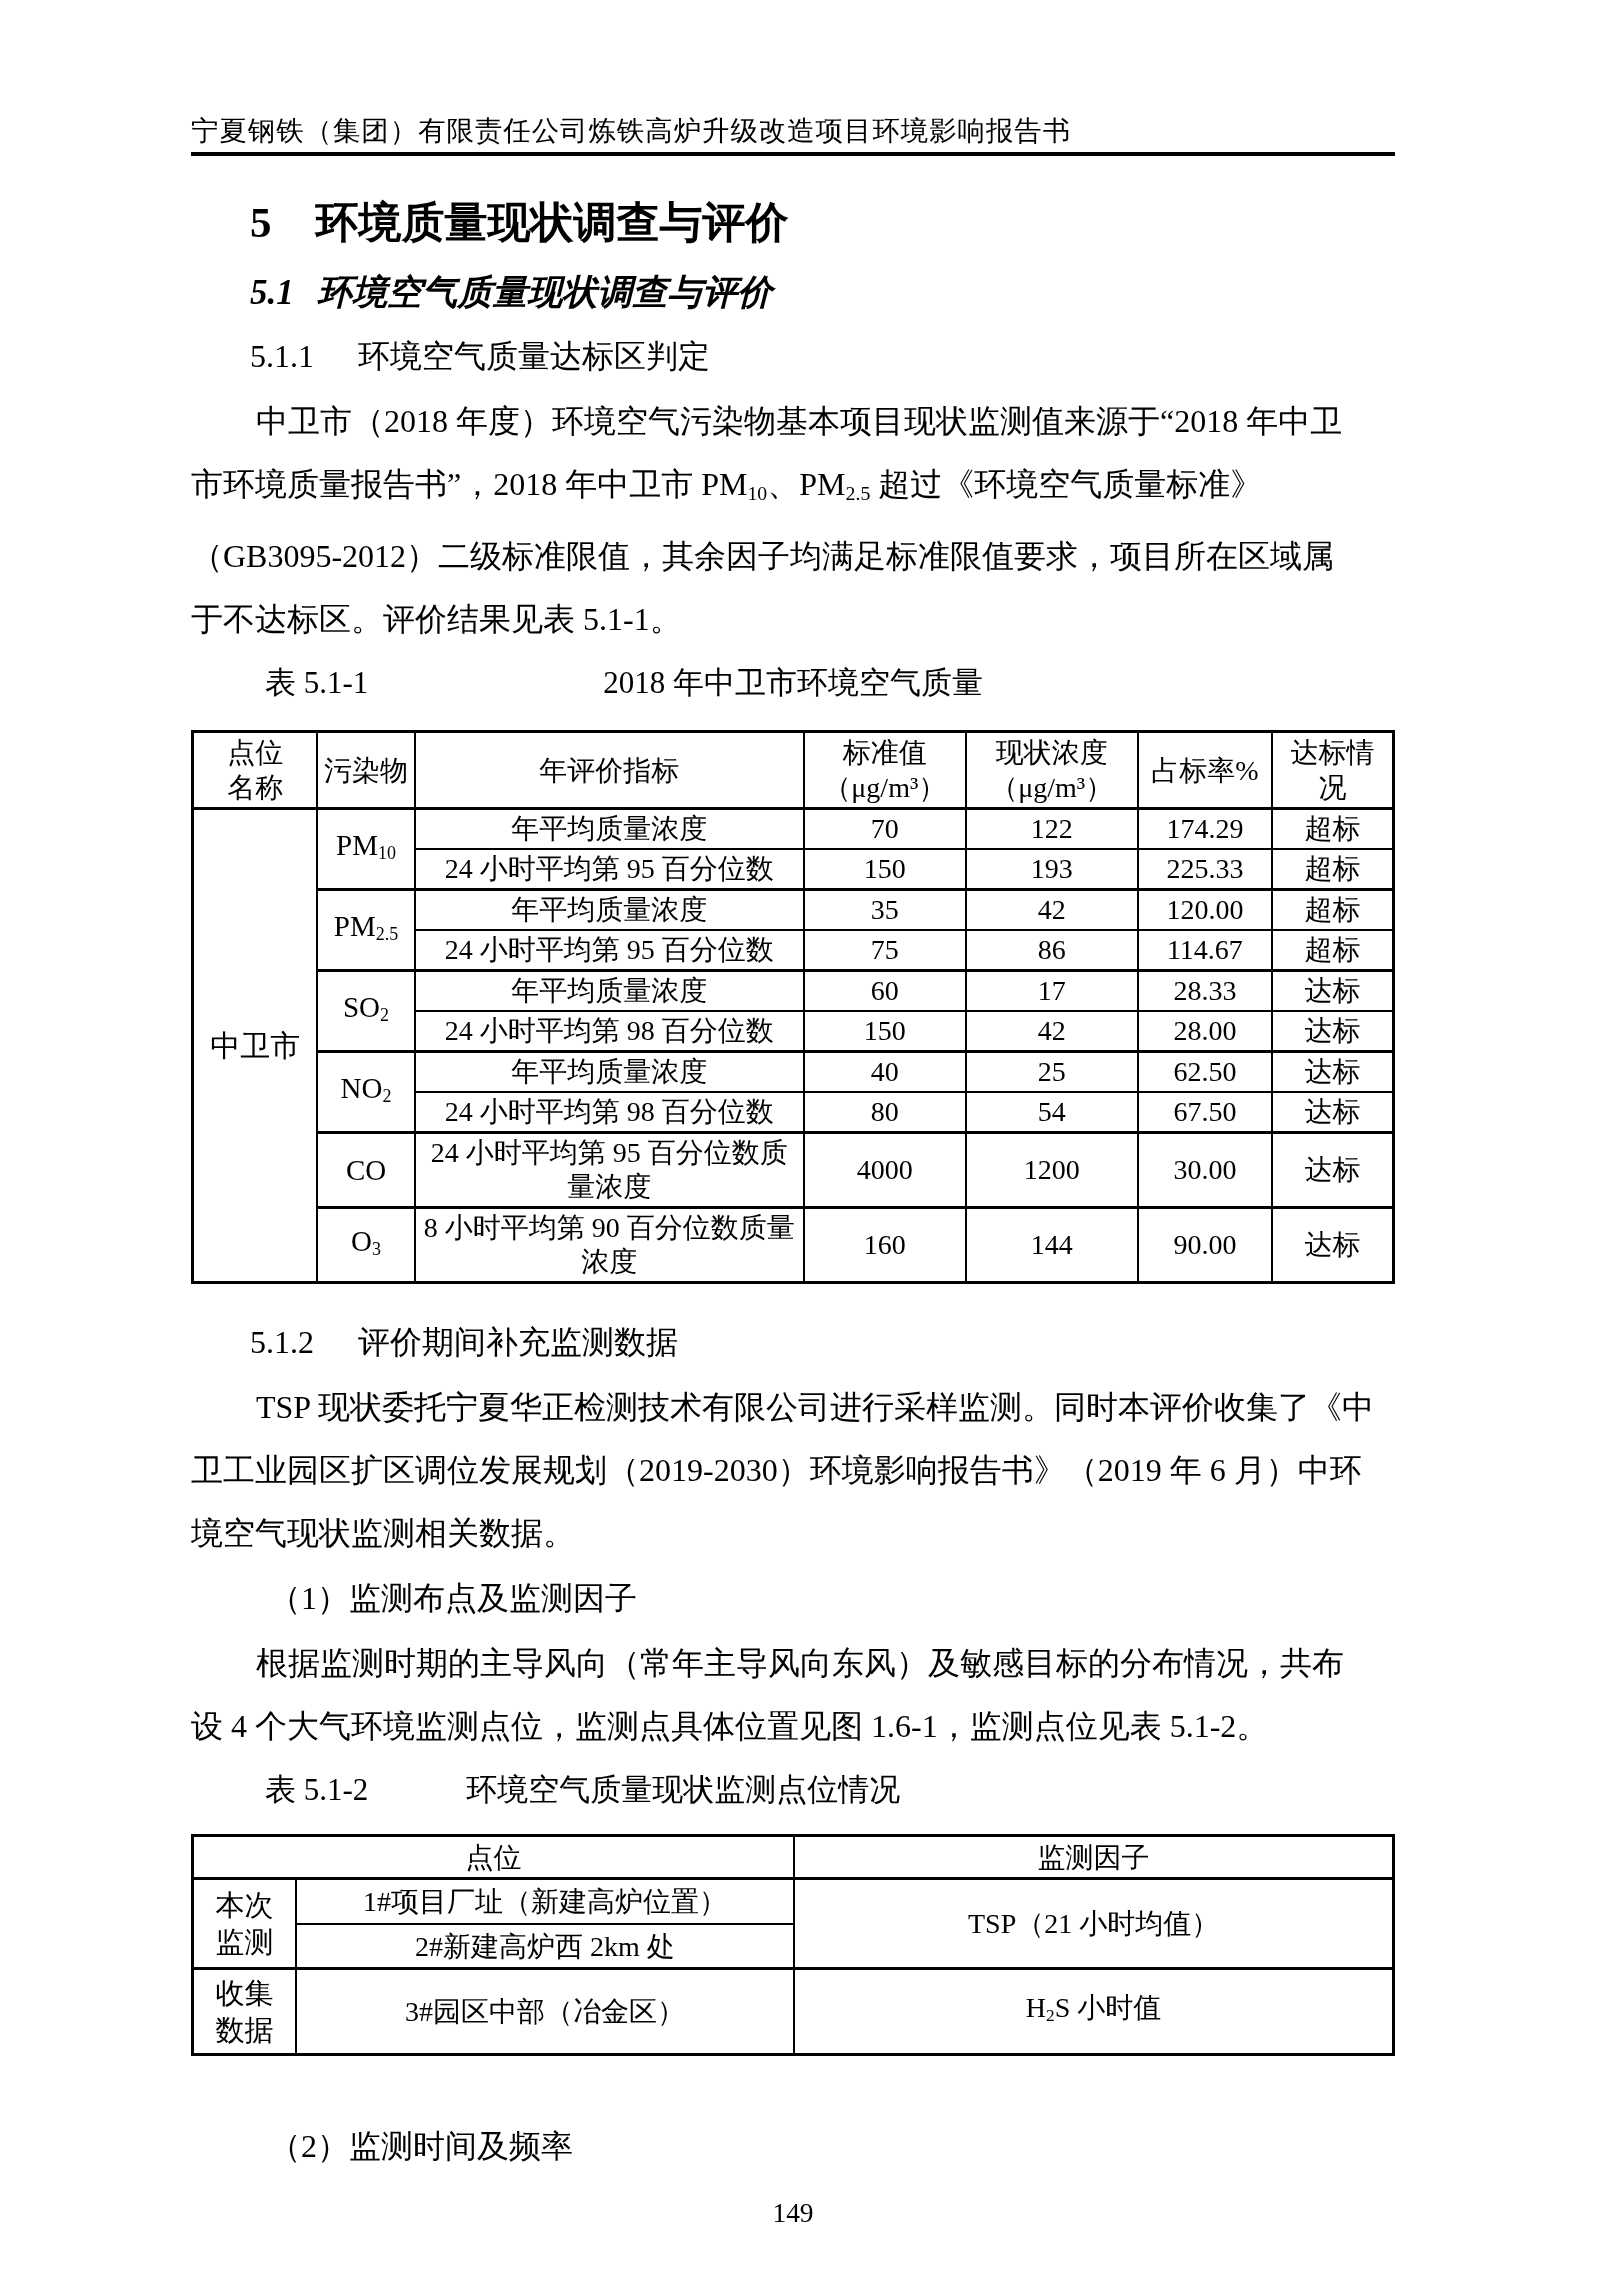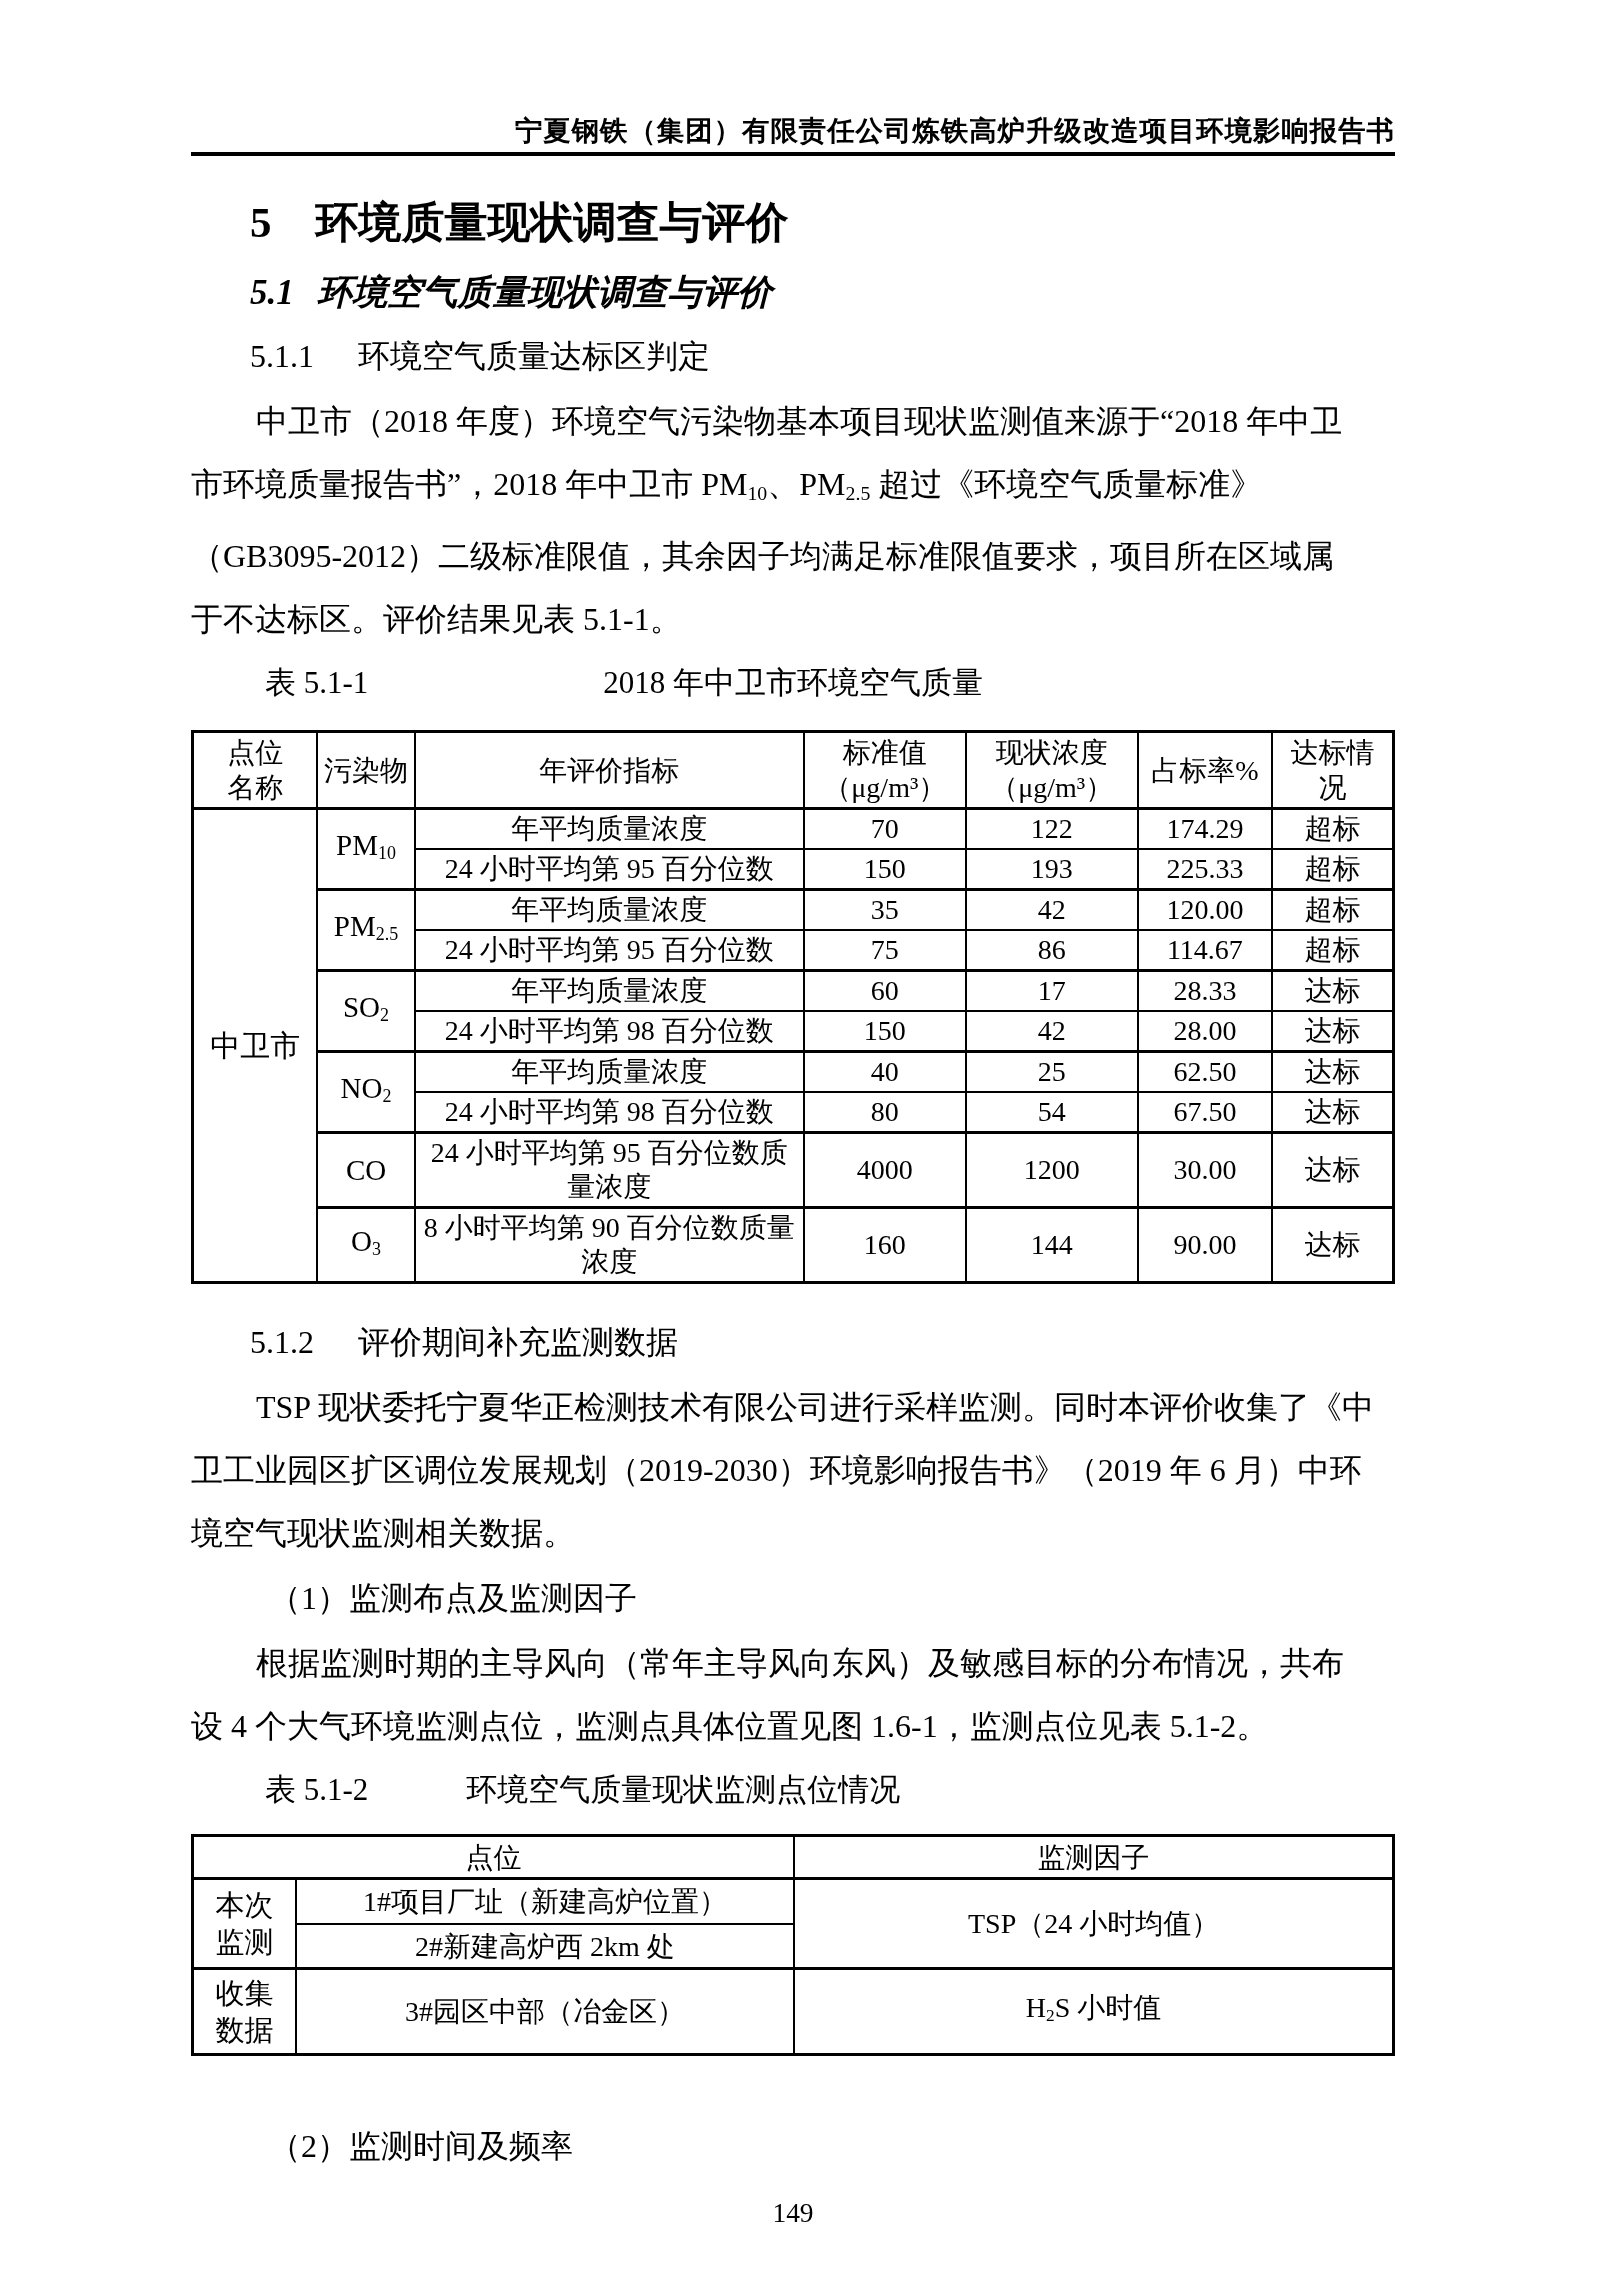--- a/index.html
+++ b/index.html
@@ -10,23 +10,23 @@
     height: 2293px;
     background: #ffffff;
     color: #000000;
     font-family: "Liberation Serif", "DejaVu Serif", serif;
     padding: 117px 226px 0 191px;
     overflow: hidden;
   }
   
   .doc-header-text {
     font-size: 27.4px;
-    font-weight: 700;
+    font-weight: 400;
     line-height: 29px;
-    text-align: right;
+    text-align: left;
     letter-spacing: 1px;
   }
   .rule { height: 3.9px; background: #000; margin-top: 5.9px; }
 
   
   .h1 { margin: 42px 0 0 59px; font-size: 43px; font-weight: 700; line-height: 49px; }
   .h1 .num { margin-right: 44px; }
   .h2 { margin: 25.5px 0 0 59px; font-size: 35px; font-weight: 700; line-height: 41px; font-style: italic; }
   .h2 .num { margin-right: 23.5px; }
   .h3 { margin: 23.5px 0 0 59px; font-size: 32px; font-weight: 400; line-height: 39px; }
@@ -249,21 +249,21 @@
         <tr>
           <th colspan="2">点位</th>
           <th>监测因子</th>
         </tr>
       </thead>
     <tbody id="t2-body">
         <tr>
           <td class="label" rowspan="2">本次
 监测</td>
           <td>1#项目厂址（新建高炉位置）</td>
-          <td rowspan="2"><span>TSP（24 小时均值）</span></td>
+          <td rowspan="2"><span>TSP（21 小时均值）</span></td>
         </tr>
         <tr>
           <td>2#新建高炉西 2km 处</td>
         </tr>
         <tr class="tall">
           <td class="label gtop" rowspan="1">收集
 数据</td>
           <td class="gtop">3#园区中部（冶金区）</td>
           <td class="gtop" rowspan="1"><span>H</span><sub>2</sub><span>S 小时值</span></td>
         </tr>

